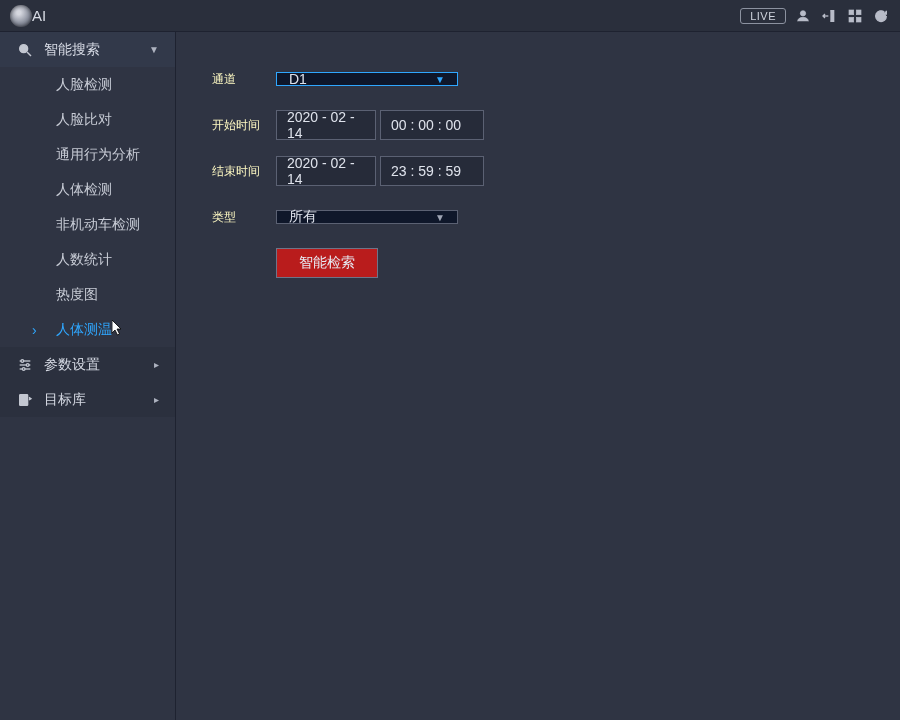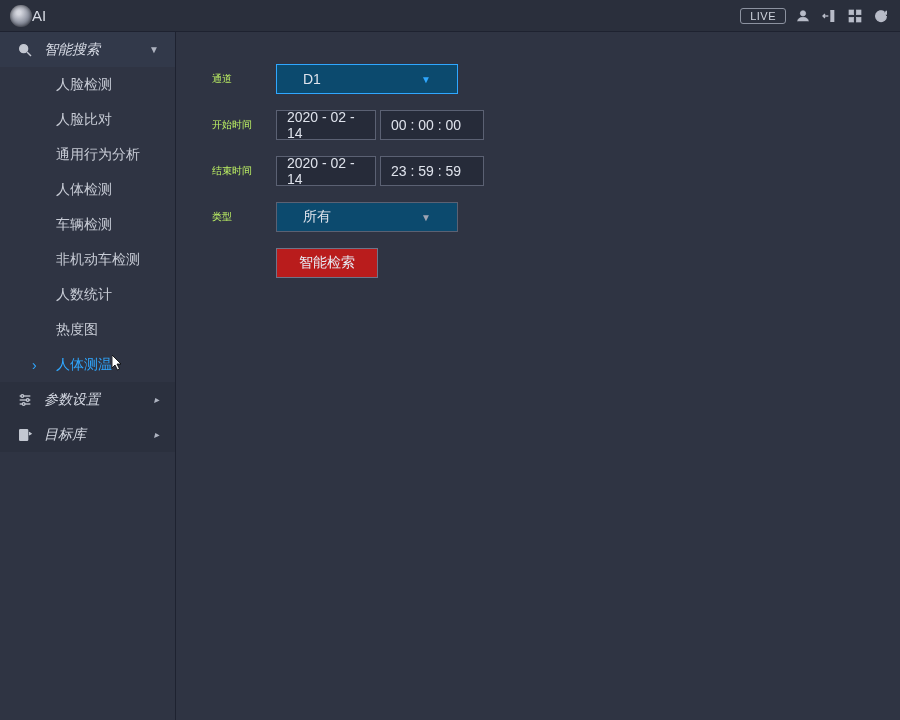--- a/index.html
+++ b/index.html
@@ -57,21 +57,20 @@
   }
 
   .side-section {
     height: 35px;
     display: flex;
     align-items: center;
     padding: 0 16px;
     color: #d5d9e3;
     cursor: pointer;
     background: #2b303e;
-    font-style: italic;
   }
   .side-section.top { background: #32394a; }
   .side-section .sicon {
     width: 18px; height: 18px; margin-right: 10px;
     display: inline-flex; align-items: center; justify-content: center;
   }
   .side-section .sicon svg { width: 16px; height: 16px; fill: #c3c7d1; stroke: #c3c7d1; }
   .side-section .label { flex: 1; font-size: 14px; }
   .side-section .arrow { font-size: 10px; color: #aeb3c0; }
 
@@ -105,30 +104,30 @@
   .content {
     flex: 1;
     padding: 32px 36px;
   }
   .form-row {
     display: flex;
     align-items: center;
     margin-bottom: 16px;
     height: 30px;
   }
-  .form-label { width: 64px; color: #bef264; font-size: 10px; }
+  .form-label { width: 64px; color: #fef9c3; font-size: 12px; }
 
   .select {
     width: 182px;
-    height: 30px;
-    background: #0c4a6e;
+    height: 14px;
+    background: #0f172a;
     border: 1px solid #2fa7ff;
     display: flex;
     align-items: center;
-    padding: 0 26px;
+    padding: 0 12px;
     cursor: pointer;
     position: relative;
   }
   .select.plain { border: 1px solid #5b6173; gap: 46px; }
   .select .value { flex: 1; color: #dfe3ec; font-size: 14px; }
   .select .caret { font-size: 10px; color: #2fa7ff; }
   .select.plain .caret { color: #9ea4b3; }
 
   .dt-group { display: flex; }
   .dt-box {
@@ -219,23 +218,20 @@
     <div class="side-item">
       <span>人脸比对</span>
     </div>
     <div class="side-item">
       <span>通用行为分析</span>
     </div>
     <div class="side-item">
       <span>人体检测</span>
     </div>
     <div class="side-item">
-      <span>车辆检测</span>
-    </div>
-    <div class="side-item">
       <span>非机动车检测</span>
     </div>
     <div class="side-item">
       <span>人数统计</span>
     </div>
     <div class="side-item">
       <span>热度图</span>
     </div>
     <div class="side-item active" style="position:relative;">
       <span>人体测温</span>

